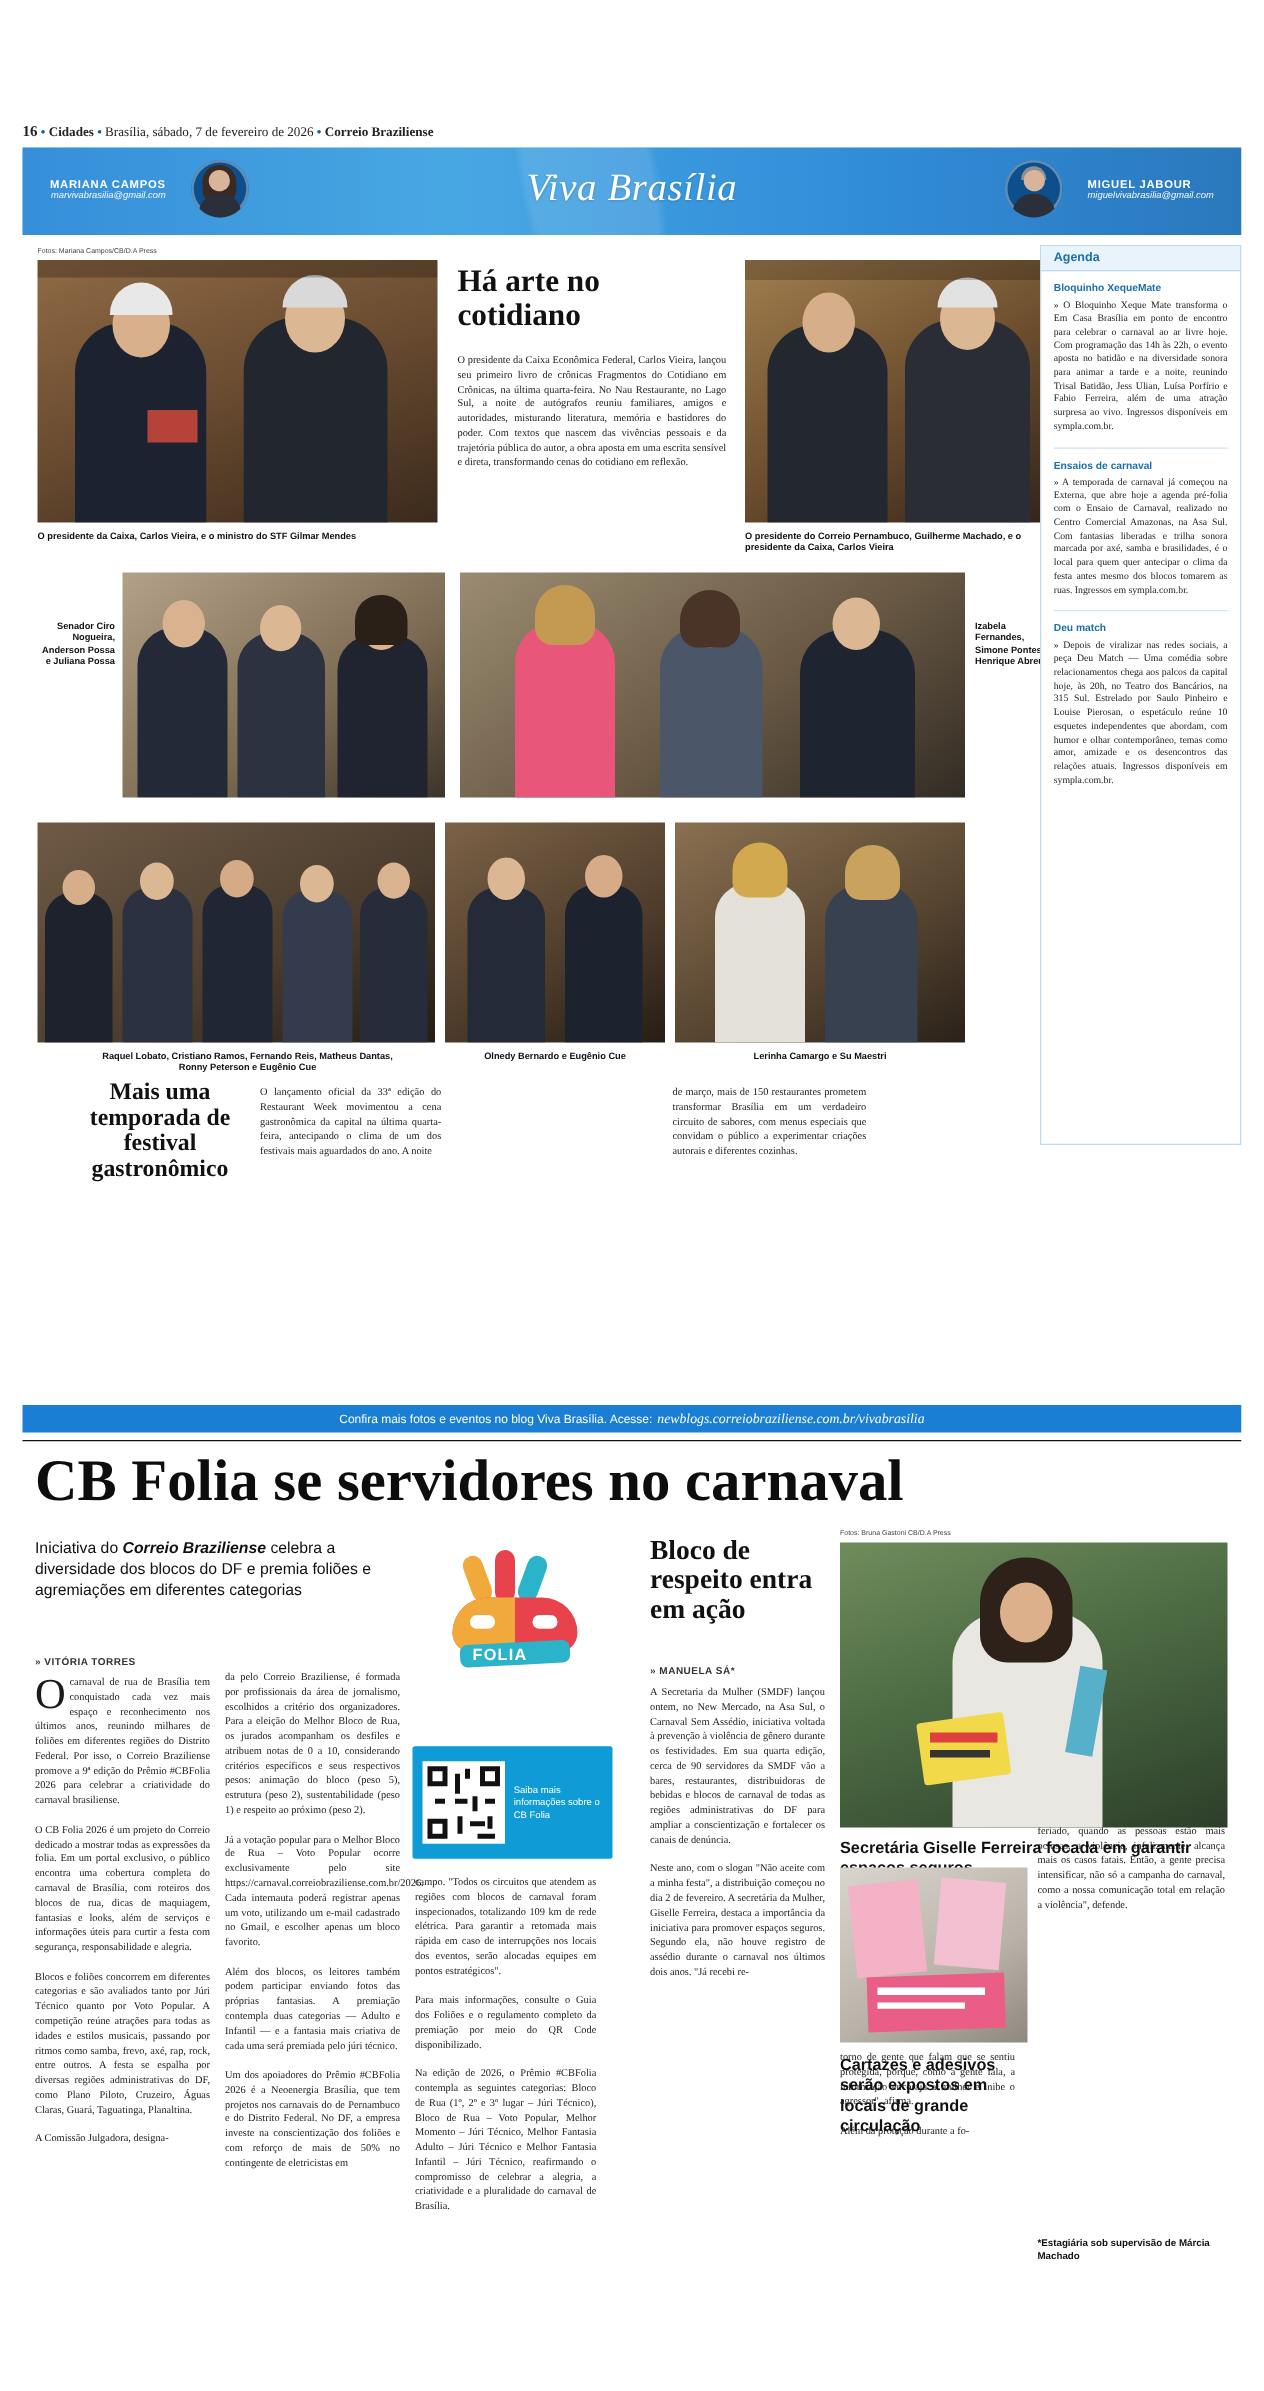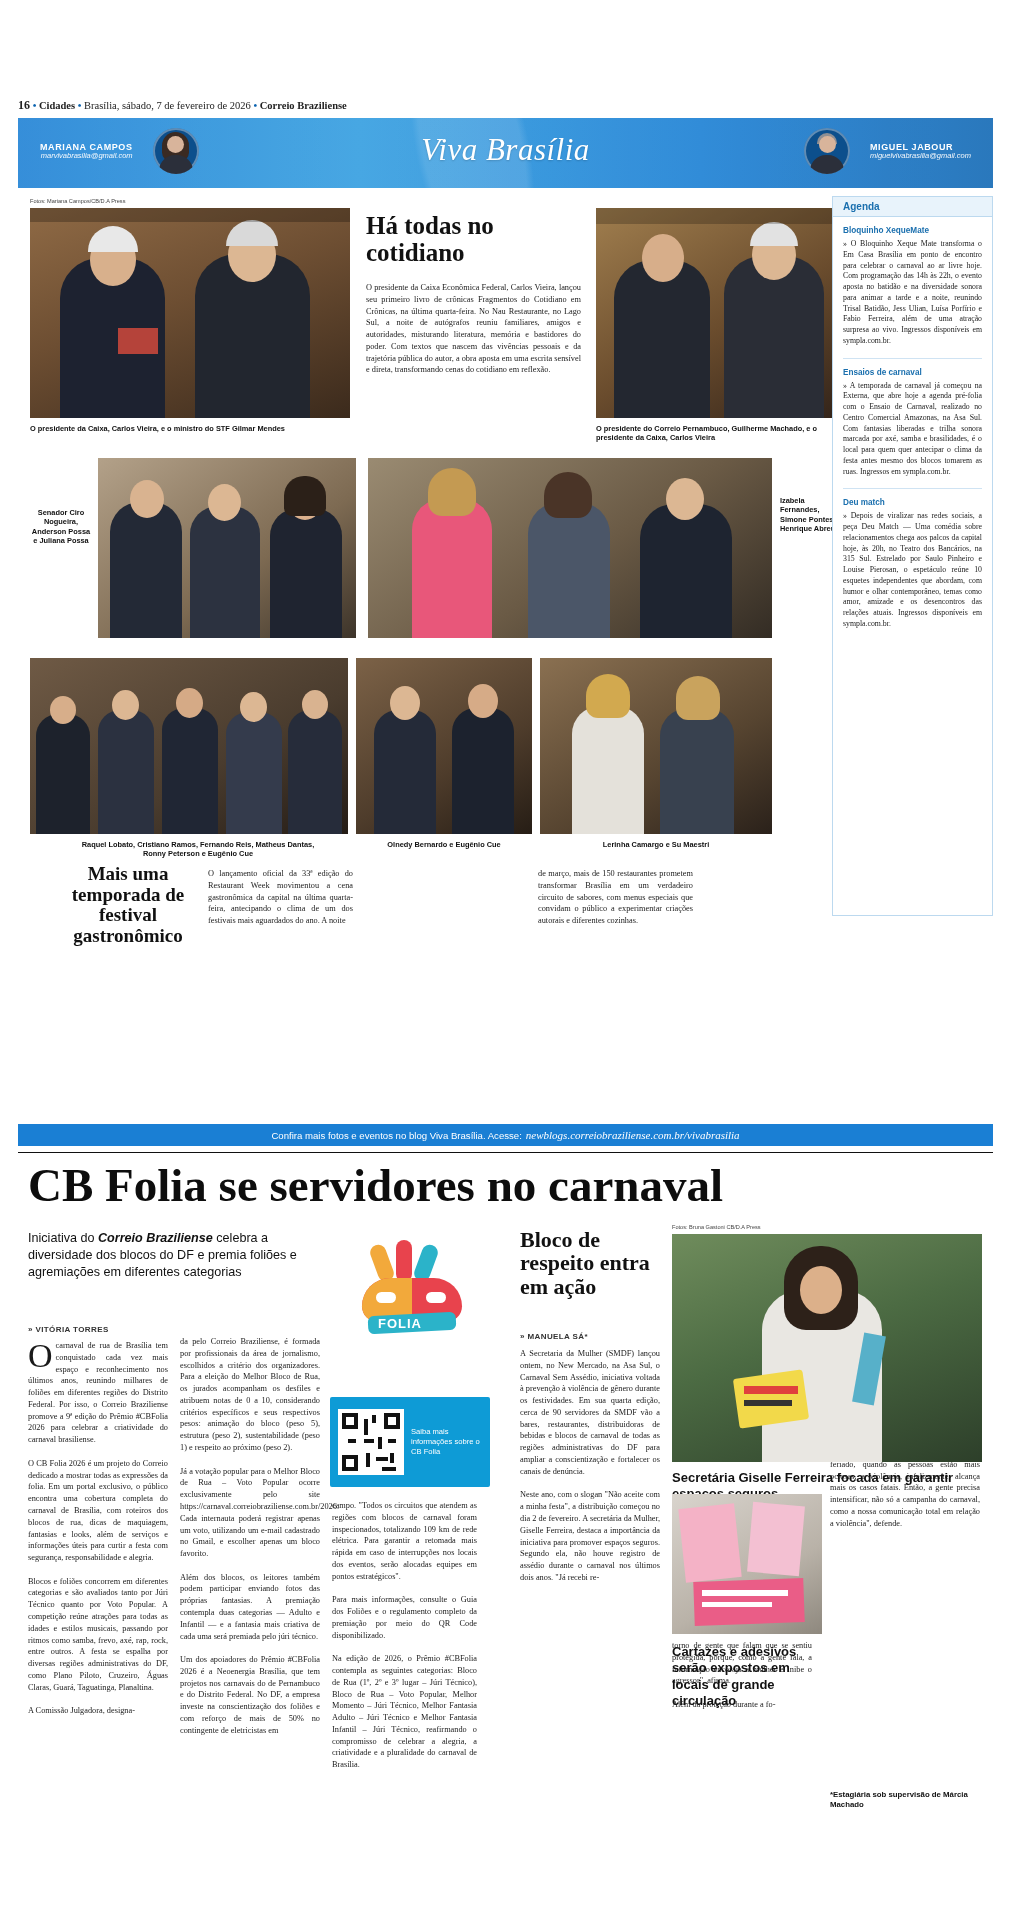--- a/index.html
+++ b/index.html
@@ -311,21 +311,21 @@
       <div style="position:absolute;left:60px;top:26px;width:46px;height:52px;background:#d8b08c;border-radius:50%;"></div>
       <div style="position:absolute;left:58px;top:18px;width:50px;height:26px;background:#e8e8e8;border-radius:25px 25px 0 0;"></div>
       <div style="position:absolute;left:165px;top:46px;width:115px;height:164px;background:#22262f;border-radius:42px 42px 0 0;"></div>
       <div style="position:absolute;left:198px;top:20px;width:48px;height:54px;background:#dcb793;border-radius:50%;"></div>
       <div style="position:absolute;left:196px;top:12px;width:52px;height:26px;background:#d9d9d9;border-radius:26px 26px 0 0;"></div>
       <div style="position:absolute;left:88px;top:120px;width:40px;height:26px;background:#b5433a;"></div>
       <div style="position:absolute;left:0;top:0;width:100%;height:14px;background:rgba(0,0,0,.25);"></div>
     </div>
     <div class="cap" style="left:12px; top:228px; width:318px;">O presidente da Caixa, Carlos Vieira, e o ministro do STF Gilmar Mendes</div>
 
-    <div class="headline-main" style="left:348px; top:16px; width:215px;">Há todas no cotidiano</div>
+    <div class="headline-main" style="left:348px; top:16px; width:215px;">Há arte no cotidiano</div>
     <div class="body-text" style="left:348px; top:86px; width:215px;">O presidente da Caixa Econômica Federal, Carlos Vieira, lançou seu primeiro livro de crônicas Fragmentos do Cotidiano em Crônicas, na última quarta-feira. No Nau Restaurante, no Lago Sul, a noite de autógrafos reuniu familiares, amigos e autoridades, misturando literatura, memória e bastidores do poder. Com textos que nascem das vivências pessoais e da trajetória pública do autor, a obra aposta em uma escrita sensível e direta, transformando cenas do cotidiano em reflexão.</div>
 
     <div class="photo" style="left:578px; top:12px; width:240px; height:210px; background:linear-gradient(150deg,#a07e4e 0%,#6a4c2d 55%,#33241a 100%);">
       <div style="position:absolute;left:18px;top:52px;width:96px;height:158px;background:#232730;border-radius:38px 38px 0 0;"></div>
       <div style="position:absolute;left:46px;top:26px;width:42px;height:48px;background:#d7ae8a;border-radius:50%;"></div>
       <div style="position:absolute;left:128px;top:48px;width:100px;height:162px;background:#2a2d36;border-radius:38px 38px 0 0;"></div>
       <div style="position:absolute;left:156px;top:22px;width:44px;height:50px;background:#dcb793;border-radius:50%;"></div>
       <div style="position:absolute;left:154px;top:14px;width:48px;height:24px;background:#e2e2e2;border-radius:24px 24px 0 0;"></div>
       <div style="position:absolute;left:0;top:0;width:100%;height:16px;background:rgba(0,0,0,.22);"></div>
     </div>
@@ -333,21 +333,21 @@
 
     <div class="photo" style="left:80px; top:262px; width:258px; height:180px; background:linear-gradient(145deg,#b3a189 0%,#7d6a52 60%,#3d342a 100%);">
       <div style="position:absolute;left:12px;top:44px;width:72px;height:136px;background:#232936;border-radius:30px 30px 0 0;"></div>
       <div style="position:absolute;left:32px;top:22px;width:34px;height:38px;background:#d9b390;border-radius:50%;"></div>
       <div style="position:absolute;left:92px;top:48px;width:70px;height:132px;background:#2c3240;border-radius:28px 28px 0 0;"></div>
       <div style="position:absolute;left:110px;top:26px;width:33px;height:37px;background:#dcb793;border-radius:50%;"></div>
       <div style="position:absolute;left:172px;top:50px;width:72px;height:130px;background:#1f2430;border-radius:28px 28px 0 0;"></div>
       <div style="position:absolute;left:190px;top:24px;width:34px;height:38px;background:#dcb18d;border-radius:50%;"></div>
       <div style="position:absolute;left:186px;top:18px;width:42px;height:40px;background:#2b2018;border-radius:20px 20px 8px 8px;"></div>
     </div>
-    <div class="cap" style="left:12px; top:312px; width:62px; text-align:center;">Senador Ciro Nogueira, Anderson Possa e Juliana Possa</div>
+    <div class="cap" style="left:12px; top:300px; width:62px; text-align:right;">Senador Ciro Nogueira, Anderson Possa e Juliana Possa</div>
 
     <div class="photo" style="left:350px; top:262px; width:404px; height:180px; background:linear-gradient(145deg,#9a8b72 0%,#6a5a45 55%,#332c24 100%);">
       <div style="position:absolute;left:44px;top:40px;width:80px;height:140px;background:#e8577a;border-radius:32px 32px 0 0;"></div>
       <div style="position:absolute;left:66px;top:16px;width:36px;height:40px;background:#e3bd98;border-radius:50%;"></div>
       <div style="position:absolute;left:60px;top:10px;width:48px;height:48px;background:#c49a52;border-radius:24px 24px 14px 14px;"></div>
       <div style="position:absolute;left:160px;top:44px;width:82px;height:136px;background:#4b5668;border-radius:32px 32px 0 0;"></div>
       <div style="position:absolute;left:182px;top:20px;width:36px;height:40px;background:#e0b894;border-radius:50%;"></div>
       <div style="position:absolute;left:176px;top:14px;width:48px;height:46px;background:#4a3427;border-radius:24px 24px 14px 14px;"></div>
       <div style="position:absolute;left:272px;top:46px;width:92px;height:134px;background:#1e2430;border-radius:34px 34px 0 0;"></div>
       <div style="position:absolute;left:298px;top:20px;width:38px;height:42px;background:#dcb793;border-radius:50%;"></div>

